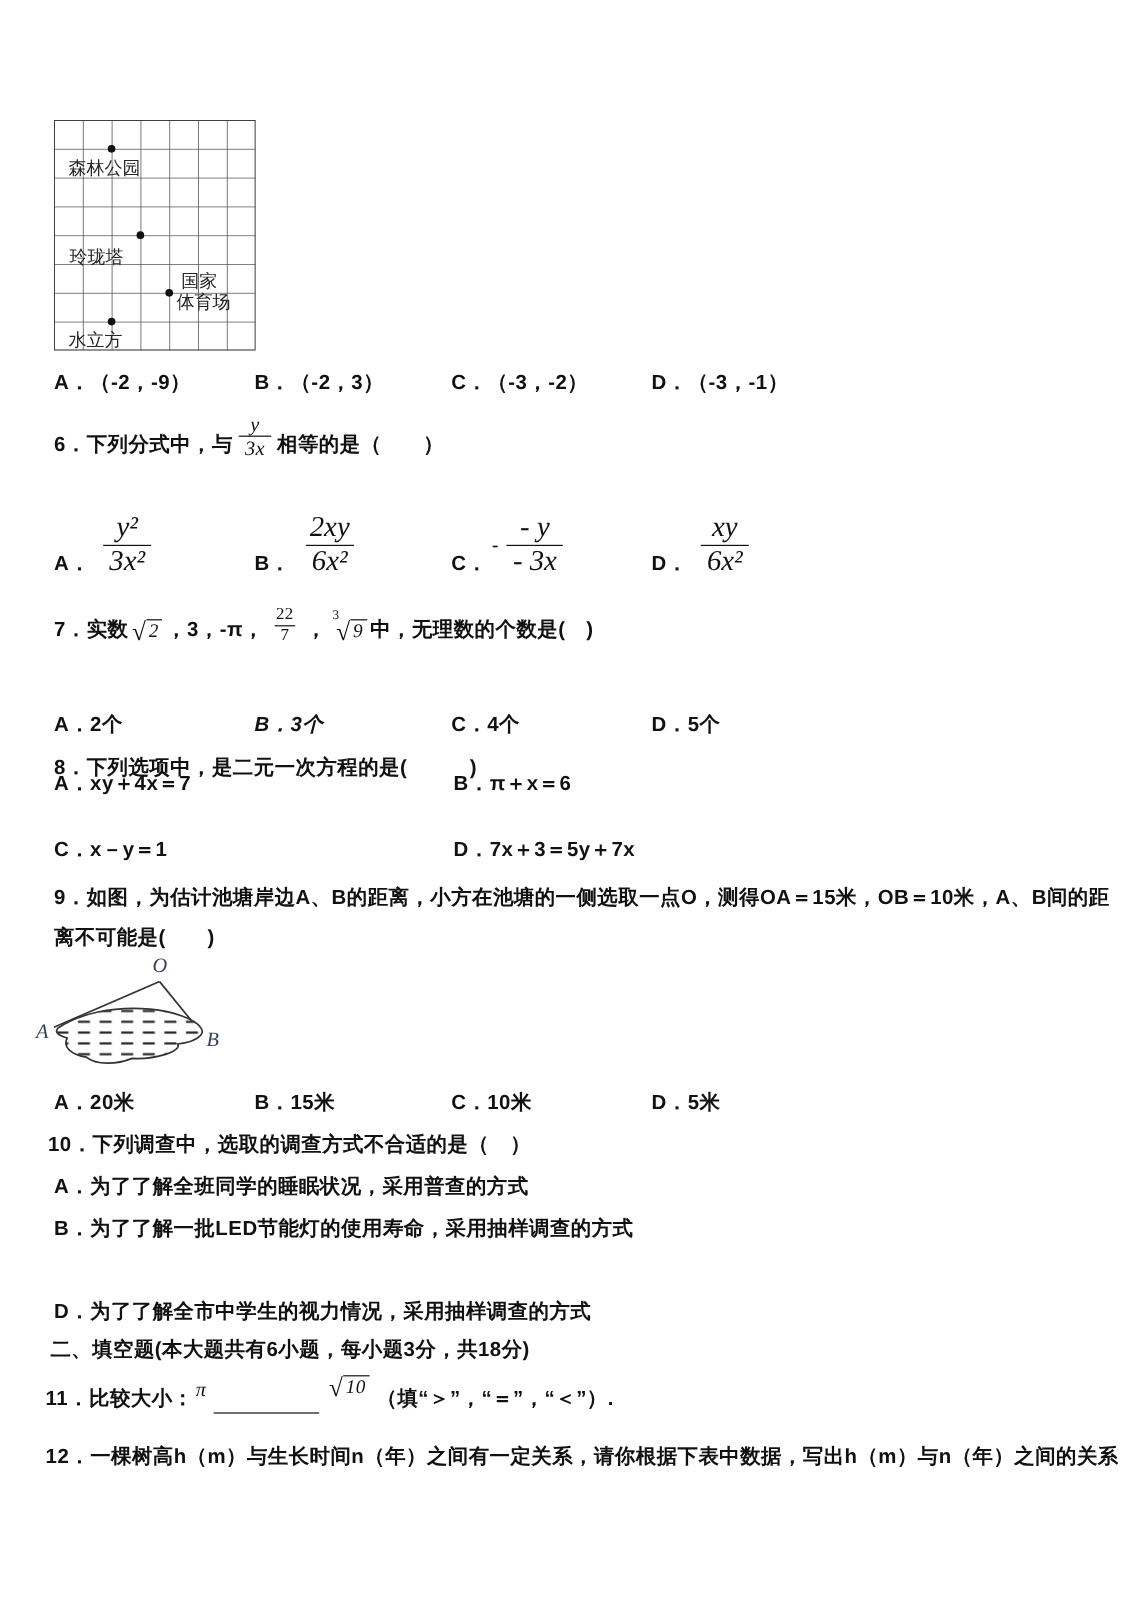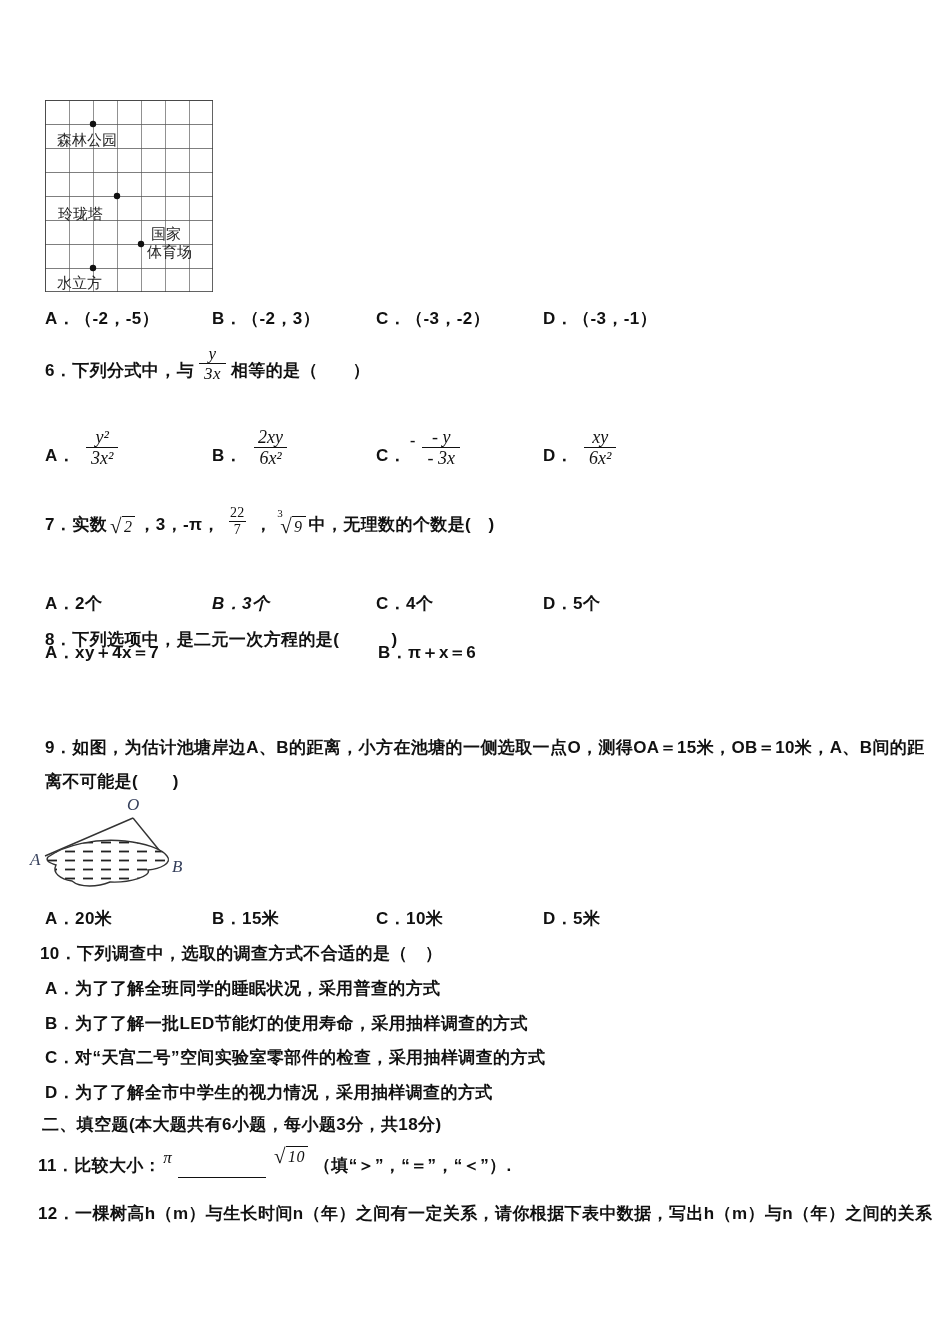--- a/index.html
+++ b/index.html
@@ -14,21 +14,21 @@
   .stem, .opt {
     font-size:17px; font-weight:700; letter-spacing:0.4px;
     color:#111111; line-height:1.35; white-space:nowrap;
   }
   .wrap { white-space:normal; }
   .flexrow { display:flex; align-items:flex-end; }
   
   .frac {
     display:inline-flex; flex-direction:column; align-items:center;
     font-family:"Liberation Serif", serif; font-style:italic; font-weight:400;
-    font-size:18px; line-height:1.12; margin:0 5px; color:#111;
+    font-size:24px; line-height:1.12; margin:0 5px; color:#111;
   }
   .frac .num { padding:0 5px; }
   .frac .den { border-top:1.7px solid #111; padding:0 5px; }
   .frac.small { font-size:17px; }
   .frac.upright { font-style:normal; font-size:14px; }
   .frac-prefix {
     font-family:"Liberation Serif", serif; font-weight:700;
     margin:0 2px 18px 4px; font-size:16px;
   }
   
@@ -66,21 +66,21 @@
       <circle cx="48" cy="168" r="3.2" fill="#111"></circle>
       <text x="12" y="45" font-size="15" fill="#262626">森林公园</text>
       <text x="13" y="119" font-size="15" fill="#262626">玲珑塔</text>
       <text x="106" y="139" font-size="15" fill="#262626">国家</text>
       <text x="102" y="157" font-size="15" fill="#262626">体育场</text>
       <text x="12" y="188" font-size="15" fill="#262626">水立方</text>
     </svg>
   </figure>
 
   <div class="abs" style="left:0; top:308px; width:950px; height:24px;">
-    <span class="abs opt" style="left:45px;">A．（-2，-5）</span>
+    <span class="abs opt" style="left:45px;">A．（-2，-9）</span>
     <span class="abs opt" style="left:212px;">B．（-2，3）</span>
     <span class="abs opt" style="left:376px;">C．（-3，-2）</span>
     <span class="abs opt" style="left:543px;">D．（-3，-1）</span>
   </div>
 
   <div class="abs flexrow stem" style="left:45px; top:344px;">
     <span>6．下列分式中，与</span>
     <span class="frac small">
       <span class="num">y</span>
       <span class="den">3x</span>
@@ -147,20 +147,24 @@
     <span class="abs opt" style="left:45px;">A．2个</span>
     <span class="abs opt" style="left:212px;font-style:italic;">B．3个</span>
     <span class="abs opt" style="left:376px;">C．4个</span>
     <span class="abs opt" style="left:543px;">D．5个</span>
   </div>
 
   <div class="abs stem" style="left:45px; top:629px;">8．下列选项中，是二元一次方程的是(　　　)</div>
   <div class="abs" style="left:0; top:642px; width:852px; height:24px;">
     <span class="abs opt" style="left:45px;">A．xy＋4x＝7</span>
     <span class="abs opt" style="left:378px;">B．π＋x＝6</span>
+  </div>
+  <div class="abs" style="left:0; top:697px; width:950px; height:24px;">
+    <span class="abs opt" style="left:45px;">C．x－y＝1</span>
+    <span class="abs opt" style="left:378px;">D．7x＋3＝5y＋7x</span>
   </div>
 
   <div class="abs stem wrap" style="left:45px; top:731px; width:885px; line-height:34px; white-space:normal;">9．如图，为估计池塘岸边A、B的距离，小方在池塘的一侧选取一点O，测得OA＝15米，OB＝10米，A、B间的距离不可能是(　　)</div>
 
   <figure class="abs" style="left:10px; top:793px;">
     <svg width="210" height="105" viewBox="0 0 210 105">
       <defs>
         <pattern id="pondp" width="18" height="9" patternUnits="userSpaceOnUse">
           <rect width="18" height="9" fill="#ffffff"></rect>
           <line x1="1" y1="4.5" x2="11" y2="4.5" stroke="#222222" stroke-width="1.8"></line>
@@ -178,21 +182,20 @@
   <div class="abs" style="left:0; top:908px; width:950px; height:24px;">
     <span class="abs opt" style="left:45px;">A．20米</span>
     <span class="abs opt" style="left:212px;">B．15米</span>
     <span class="abs opt" style="left:376px;">C．10米</span>
     <span class="abs opt" style="left:543px;">D．5米</span>
   </div>
 
   <div class="abs stem" style="left:40px; top:943px;">10．下列调查中，选取的调查方式不合适的是（　）</div>
   <div class="abs opt" style="left:45px; top:978px;">A．为了了解全班同学的睡眠状况，采用普查的方式</div>
   <div class="abs opt" style="left:45px; top:1013px;">B．为了了解一批LED节能灯的使用寿命，采用抽样调查的方式</div>
-  <div class="abs opt" style="left:45px; top:1047px;">C．对“天宫二号”空间实验室零部件的检查，采用抽样调查的方式</div>
   <div class="abs opt" style="left:45px; top:1082px;">D．为了了解全市中学生的视力情况，采用抽样调查的方式</div>
 
   <div class="abs stem" style="left:42px; top:1114px;">二、填空题(本大题共有6小题，每小题3分，共18分)</div>
 
   <div class="abs flexrow stem" style="left:38px; top:1146px;">
     <span>11．比较大小：</span>
     <span class="serif-it" style="margin:0 2px 8px 2px;">π</span>
     <span class="blank"></span>
     <span class="sqrt" style="margin:0 6px 12px 4px;">
       <span class="sign">√</span>

